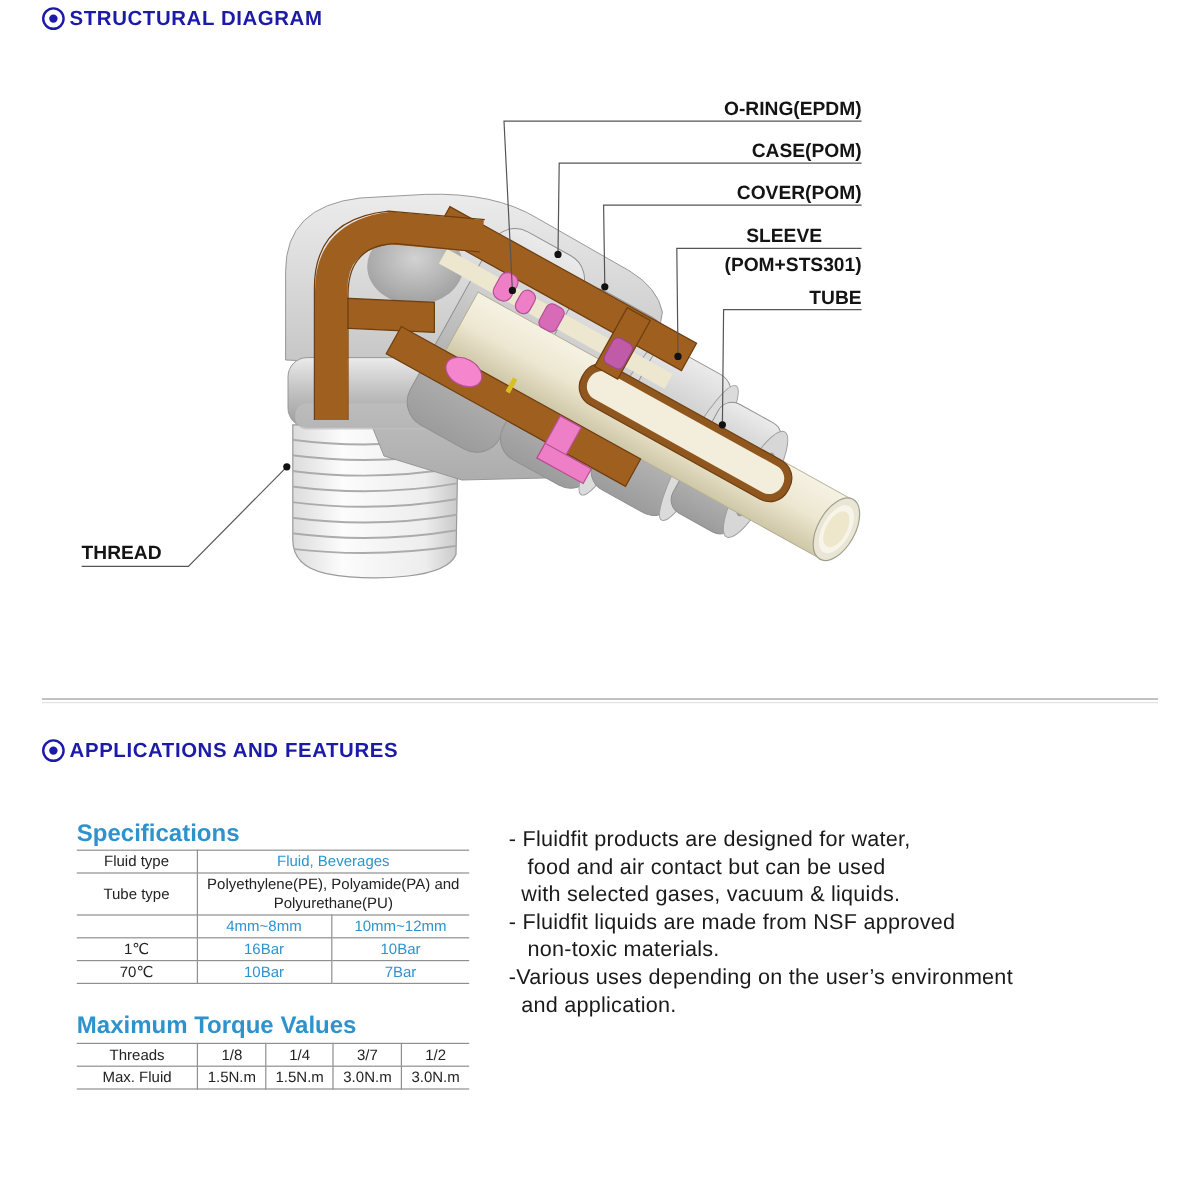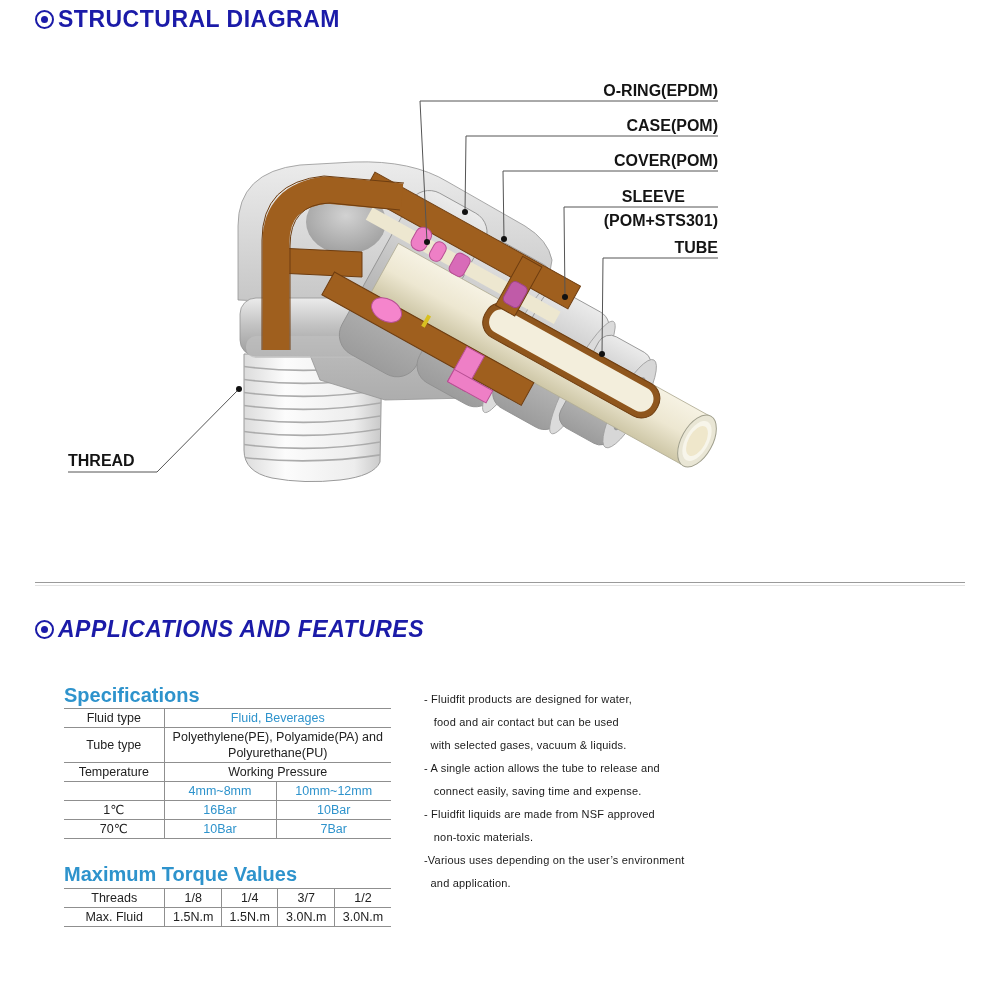--- a/index.html
+++ b/index.html
@@ -5,22 +5,22 @@
   :root{
     --heading-blue:#1B1BA8;
     --table-blue:#2E93CC;
     --text-black:#1c1c1c;
     --line-gray:#8f8f8f;
   }
   html,body{margin:0;padding:0;background:#fff;}
   .page{position:relative;width:1000px;height:1000px;background:#fff;overflow:hidden;
         font-family:"Liberation Sans","DejaVu Sans",sans-serif;color:var(--text-black);}
 
-  .section-heading{position:absolute;left:35px;display:flex;align-items:center;gap:4px;
-        color:var(--heading-blue);font-size:23px;font-weight:bold;letter-spacing:0.5px;white-space:nowrap;}
+  .section-heading{position:absolute;left:35px;display:flex;gap:4px;
+        color:var(--heading-blue);font-size:17px;font-weight:bold;letter-spacing:0.5px;white-space:nowrap;}
   .bullseye{width:15px;height:15px;border:2.5px solid var(--heading-blue);border-radius:50%;
         display:inline-flex;align-items:center;justify-content:center;flex:0 0 auto;}
   .bullseye-dot{width:7px;height:7px;border-radius:50%;background:var(--heading-blue);}
 
   .diagram-svg{position:absolute;left:0;top:40px;width:1000px;height:545px;}
   .diagram-label{font-family:"Liberation Sans","DejaVu Sans",sans-serif;font-size:16px;font-weight:bold;fill:#141414;}
 
   .divider{position:absolute;left:35px;top:582px;width:930px;height:2px;
         border-top:1px solid #9a9a9a;border-bottom:1px solid #e2e2e2;}
 
@@ -33,21 +33,21 @@
   table{border-collapse:collapse;table-layout:fixed;width:327px;font-size:12.5px;color:#222;}
   td{border:1px solid var(--line-gray);padding:1px 6px;vertical-align:middle;line-height:16px;}
   tr td:first-child{border-left:none;}
   tr td:last-child{border-right:none;}
   td.lbl{text-align:center;}
   td.ctr{text-align:center;}
   td.blue{color:var(--table-blue);}
   .spec-col1{width:100px;} .spec-col2{width:112px;} .spec-col3{width:115px;}
   .tq-col1{width:100px;} .tq-col{width:56px;}
 
-  .feature{font-size:11px;line-height:23px;letter-spacing:0.2px;white-space:pre-wrap;color:#1a1a1a;}
+  .feature{font-size:18px;line-height:23px;letter-spacing:0.2px;white-space:pre-wrap;color:#1a1a1a;}
   .feature + .feature{margin-top:0;}
   .f2{margin-top:34px;} .f3{margin-top:29px;} .f4{margin-top:21px;}
 </style>
 </head>
 <body>
 
 <div class="page">
 
   <div class="section-heading" style="top:6px;">
     <span class="bullseye">
@@ -168,21 +168,21 @@
     <text class="diagram-label" x="718" y="131" text-anchor="end">CASE(POM)</text>
     <text class="diagram-label" x="718" y="166" text-anchor="end">COVER(POM)</text>
     <text class="diagram-label" x="685" y="202" text-anchor="end">SLEEVE</text>
     <text class="diagram-label" x="718" y="226" text-anchor="end">(POM+STS301)</text>
     <text class="diagram-label" x="718" y="253" text-anchor="end">TUBE</text>
     <text class="diagram-label" x="68" y="466">THREAD</text>
   </svg>
 
   <div class="divider"></div>
 
-  <div class="section-heading" style="top:616px;font-style:italic;">
+  <div class="section-heading" style="top:616px;">
     <span class="bullseye">
         <span class="bullseye-dot"></span>
       </span>
     <span>APPLICATIONS AND FEATURES</span>
   </div>
 
   <div class="left-col">
     <div class="table-title">Specifications</div>
 
     <table>
@@ -194,24 +194,20 @@
       <tbody>
           <tr>
         <td class="lbl">Fluid type</td>
         <td class="lbl blue" colspan="2">Fluid, Beverages</td>
       </tr>
       <tr>
         <td class="lbl">Tube type</td>
         <td class="lbl" colspan="2">Polyethylene(PE), Polyamide(PA) and Polyurethane(PU)</td>
       </tr>
       <tr>
-        <td class="lbl">Temperature</td>
-        <td class="ctr" colspan="2">Working Pressure</td>
-      </tr>
-      <tr>
         <td></td>
         <td class="ctr blue">4mm~8mm</td>
         <td class="ctr blue">10mm~12mm</td>
       </tr>
       <tr>
         <td class="ctr">1℃</td>
         <td class="ctr blue">16Bar</td>
         <td class="ctr blue">10Bar</td>
       </tr>
       <tr>
@@ -250,21 +246,19 @@
         <td class="ctr">3.0N.m</td>
       </tr>
     </tbody>
       </table>
   </div>
 
   <div class="right-col">
     <div class="feature f1">- Fluidfit products are designed for water,
    food and air contact but can be used
   with selected gases, vacuum &amp; liquids.</div>
-    <div class="feature f2">- A single action allows the tube to release and
-   connect easily, saving time and expense.</div>
     <div class="feature f3">- Fluidfit liquids are made from NSF approved
    non-toxic materials.</div>
     <div class="feature f4">-Various uses depending on the user’s environment
   and application.</div>
   </div>
 
 </div>
 
 </body></html>

